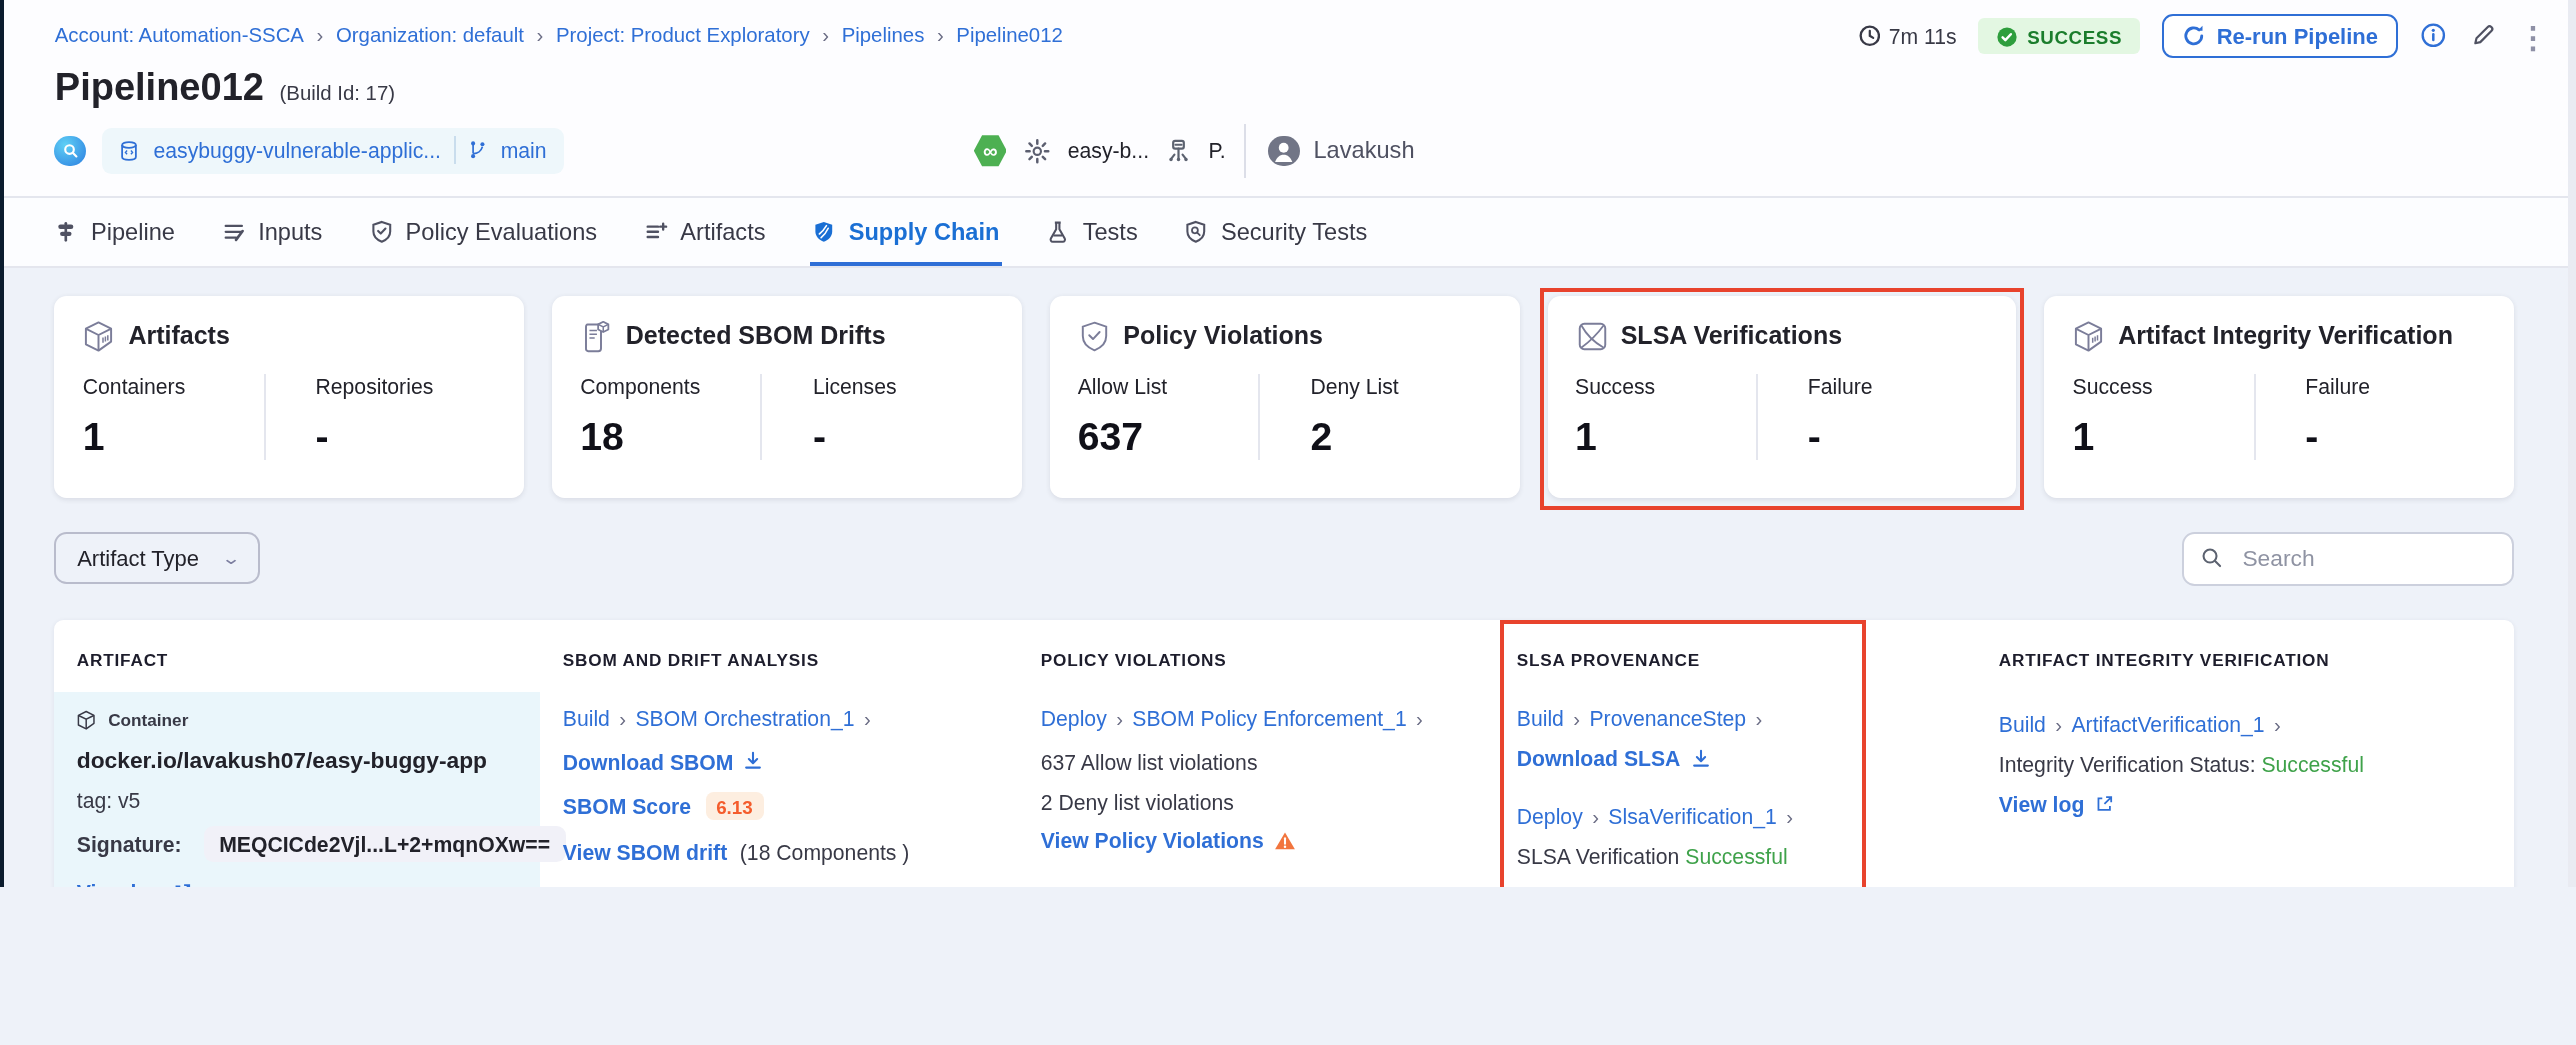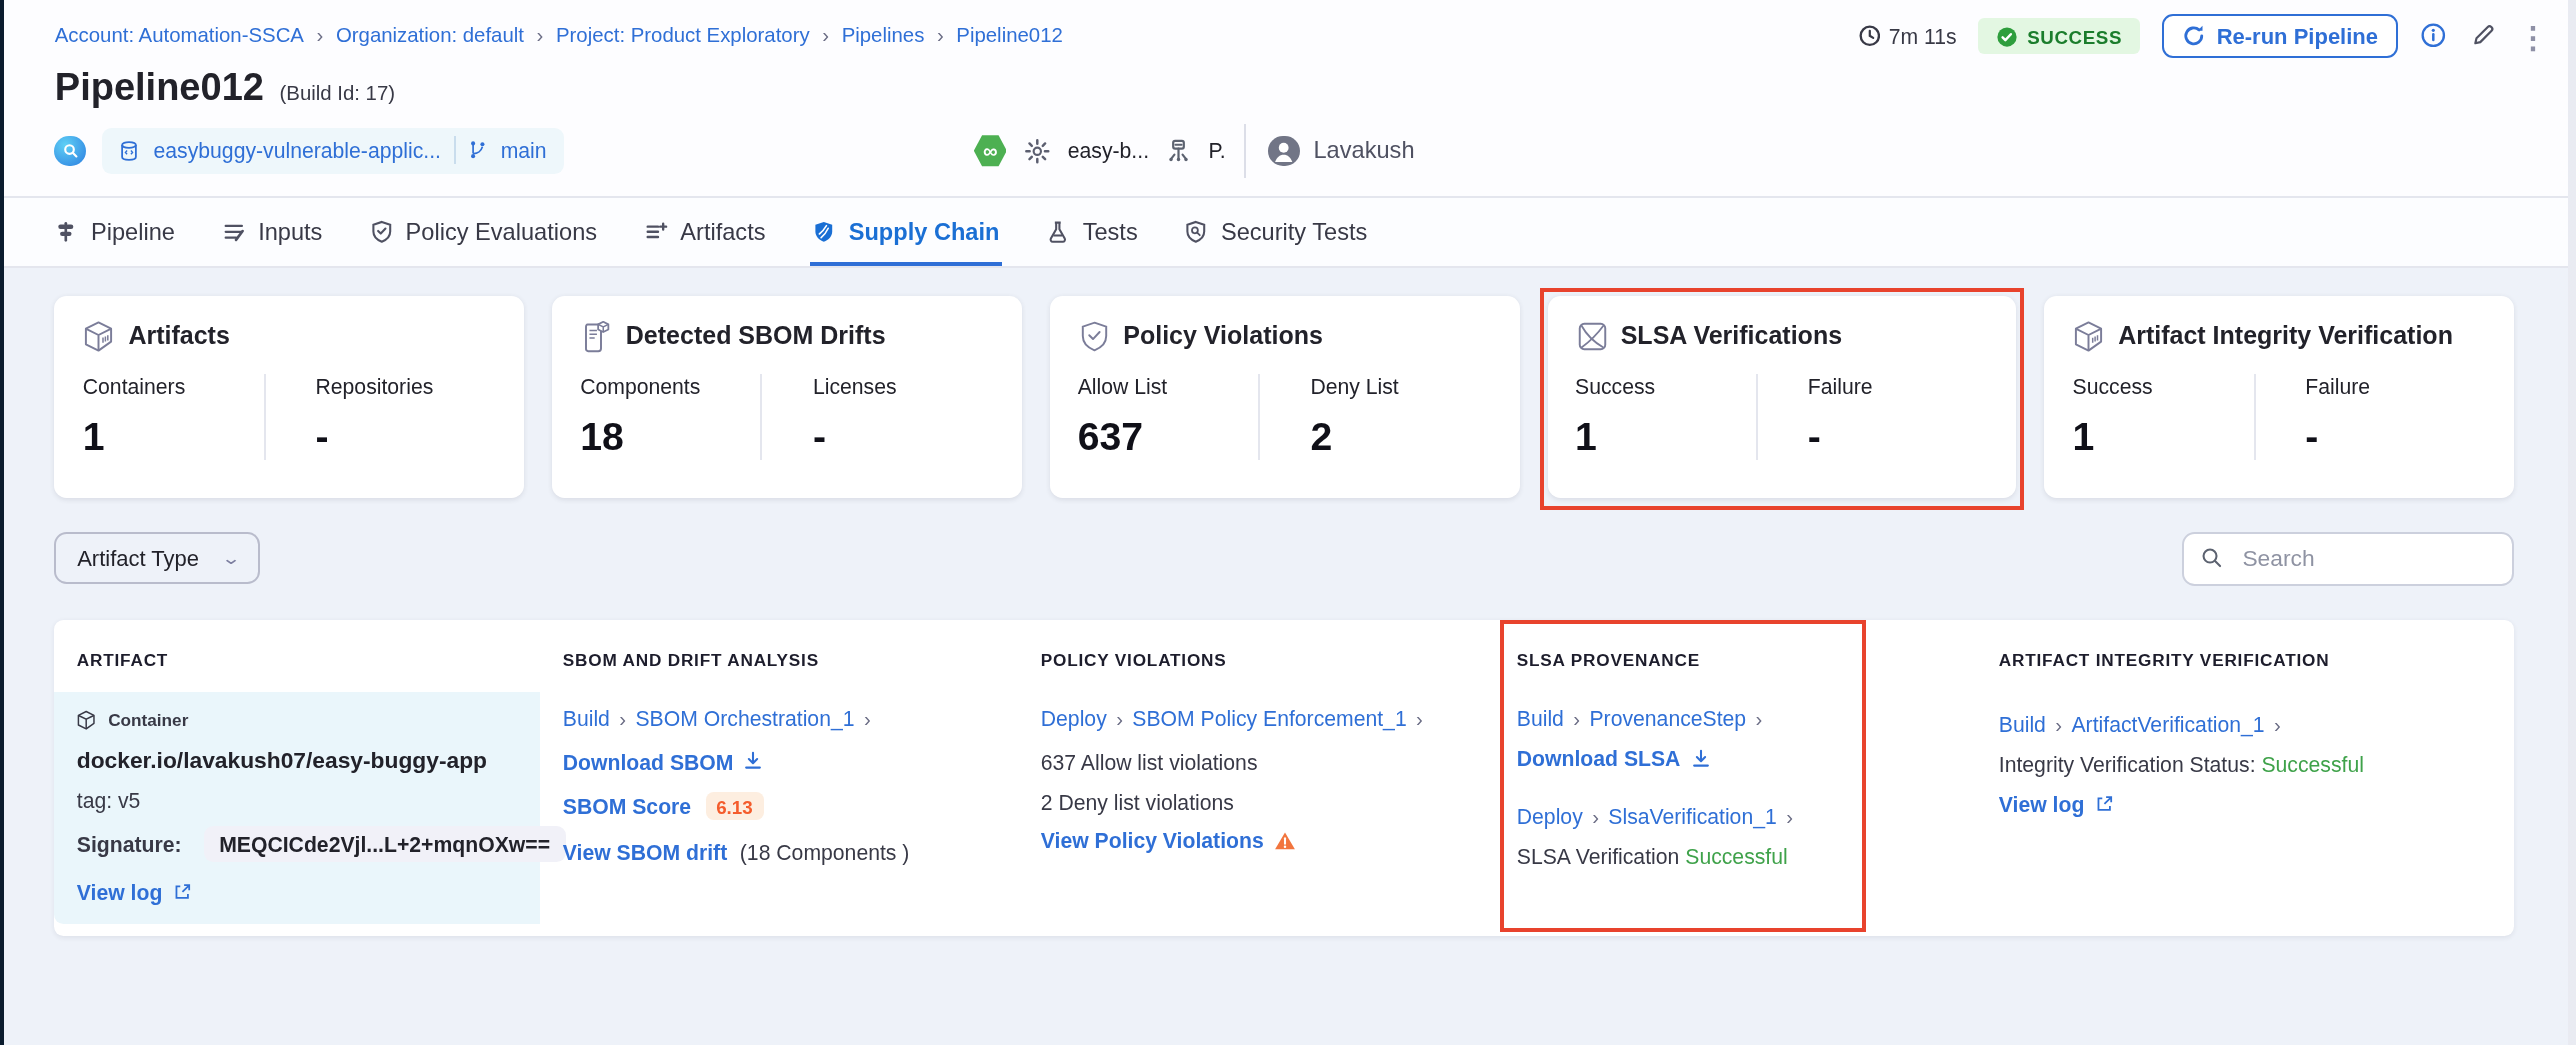--- a/index.html
+++ b/index.html
@@ -1,16 +1,16 @@
 <!DOCTYPE html>
 <html style="font-size:12.5px"><head>
 <meta charset="utf-8">
 <style>
   html,body{margin:0;padding:0;background:#eef2f9;}
-  .viewport{width:2576px;height:1045px;overflow:hidden;position:relative;}
+  .viewport{width:2576px;height:887px;overflow:hidden;position:relative;}
   .stage{width:1288px;height:523px;transform:scale(2);transform-origin:0 0;position:relative;
          font-family:"Liberation Sans",sans-serif;color:#22222a;background:#eef2f9;}
   .left-edge{position:absolute;left:0;top:0;width:1.6px;height:100%;background:#0b1c2e;z-index:40;}
   .right-track{position:absolute;right:0;top:0;width:3.9px;height:100%;background:#e9ebf2;z-index:40;}
 
   
   .header{background:#fdfdff;padding:7.8px 14px 0 27.4px;}
   .crumb-row{display:flex;align-items:center;justify-content:space-between;height:20.4px;}
   .crumbs{display:flex;align-items:center;gap:6.3px;font-size:10.2px;}
   .crumbs a{color:#2f6fd6;text-decoration:none;cursor:pointer;}

